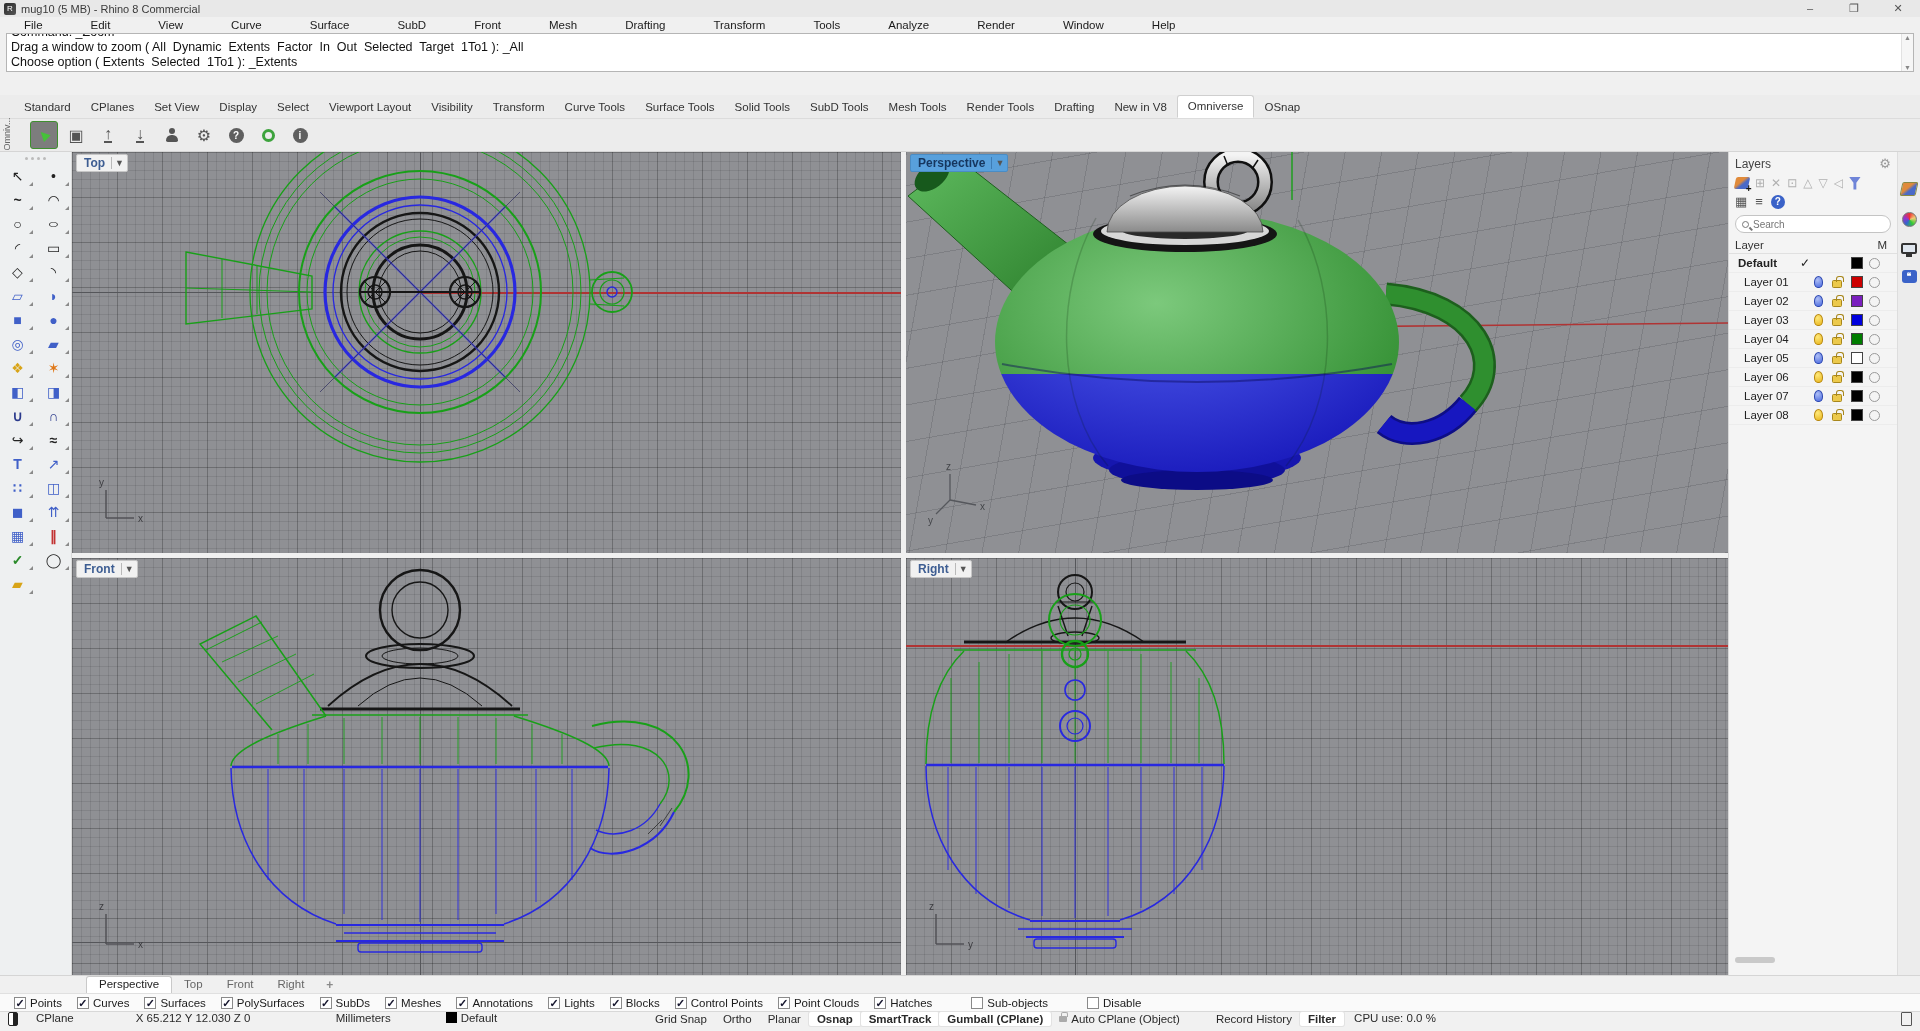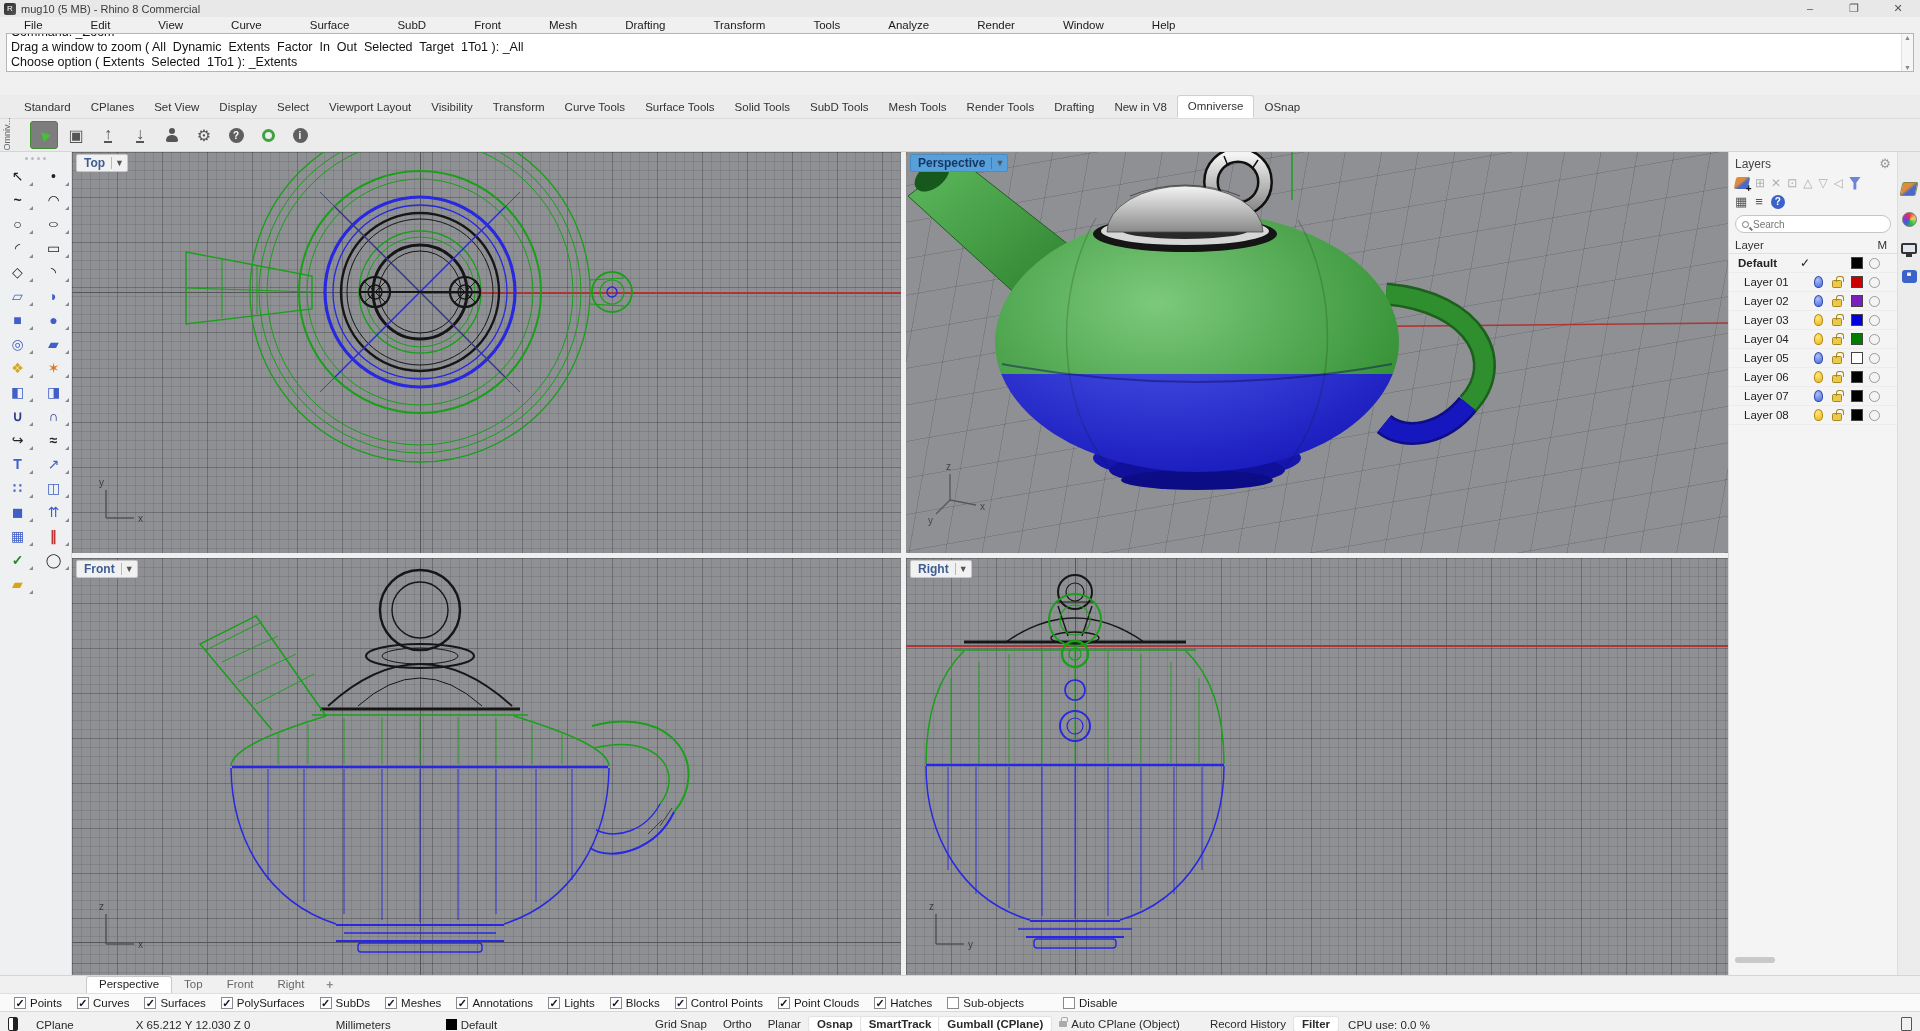--- a/index.html
+++ b/index.html
@@ -128,21 +128,21 @@
 .vtab{padding:1px 12px 2px;line-height:13px}
 .vtab.act{background:#fff;border:1px solid #c9c9c9;border-bottom:none;border-radius:3px 3px 0 0;color:#222}
 #vpplus{margin-left:10px;color:#8a8a8a;font-weight:700;font-size:12px;line-height:15px}
 
 
 #filterbar{position:absolute;left:0;top:993px;width:1920px;height:18px;background:#fafafa;border-top:1px solid #e0e0e0;display:flex;align-items:center;gap:15px;padding-left:14px;font-size:11.5px;color:#1a1a1a}
 .fitem{display:flex;align-items:center;gap:4px}
 .cbx{width:12px;height:12px;border:1px solid #8a8a8a;background:#fff;font-size:11px;line-height:10px;text-align:center;color:#16162e;font-weight:700}
 
 
-#statusbar{position:absolute;left:0;top:1011px;width:1920px;height:20px;background:#f1f1f1;border-top:1px solid #d8d8d8;display:flex;align-items:flex-end;font-size:11.5px;color:#2a2a2a}
+#statusbar{position:absolute;left:0;top:1011px;width:1920px;height:20px;background:#f1f1f1;border-top:1px solid #d8d8d8;display:flex;align-items:flex-start;font-size:11.5px;color:#2a2a2a}
 #statusbar .pane{padding:1px 8px;border-radius:2px;white-space:nowrap}
 #statusbar .pane.on{background:#fff;font-weight:700;box-shadow:0 0 0 1px #e2e2e2}
 .swicon{width:10px;height:14px;border:1.5px solid #222;border-radius:2px;background:linear-gradient(90deg,#fff 50%,#222 50%);margin-left:8px}
 .blacksq{width:11px;height:11px;background:#000;display:inline-block;margin-right:4px;vertical-align:-1px}
 .minilock{position:relative;width:8px;height:6px;background:#aaa;border-radius:1px;margin-right:4px}
 .minilock::before{content:"";position:absolute;left:1.5px;top:-4px;width:5px;height:4px;border:1.2px solid #aaa;border-bottom:none;border-radius:2px 2px 0 0}
 .endrect{width:11px;height:14px;border:1.5px solid #555;border-radius:1px;margin-right:8px}
 .sp{white-space:nowrap}
 </style>
 </head>
@@ -786,21 +786,21 @@
         <span>Control Points</span>
       </span>
     <span class="fitem">
         <span class="cbx">✓</span>
         <span>Point Clouds</span>
       </span>
     <span class="fitem">
         <span class="cbx">✓</span>
         <span>Hatches</span>
       </span>
-    <span class="fitem" style="">
+    <span class="fitem" style="margin-left:24px">
         <span class="cbx"></span>
         <span>Sub-objects</span>
       </span>
     <span class="fitem" style="margin-left:24px">
         <span class="cbx"></span>
         <span>Disable</span>
       </span>
   </div>
 
   <div id="statusbar">
@@ -812,20 +812,20 @@
     <span class="pane" style="margin-left:150px">Grid Snap</span>
     <span class="pane">Ortho</span>
     <span class="pane">Planar</span>
     <span class="pane on">Osnap</span>
     <span class="pane on">SmartTrack</span>
     <span class="pane on">Gumball (CPlane)</span>
     <span class="pane" style="display:flex;align-items:center">
         <span class="minilock"></span>
         <span>Auto CPlane (Object)</span>
       </span>
-    <span class="pane" style="margin-left:14px">Record History</span>
+    <span class="pane" style="margin-left:20px">Record History</span>
     <span class="pane on">Filter</span>
     <span class="sp" style="margin-left:10px">CPU use: 0.0 %</span>
     <span style="flex:1"></span>
     <span class="endrect"></span>
   </div>
 
 </div>
 
 </body></html>

